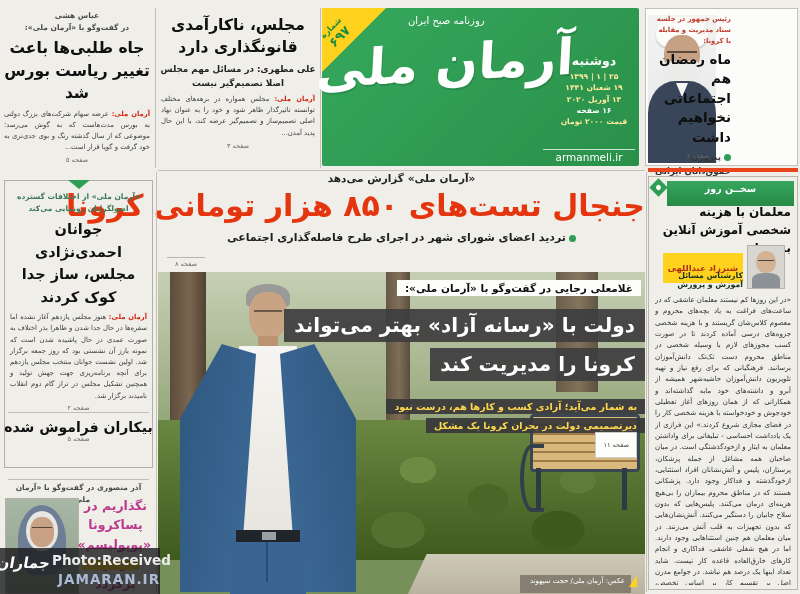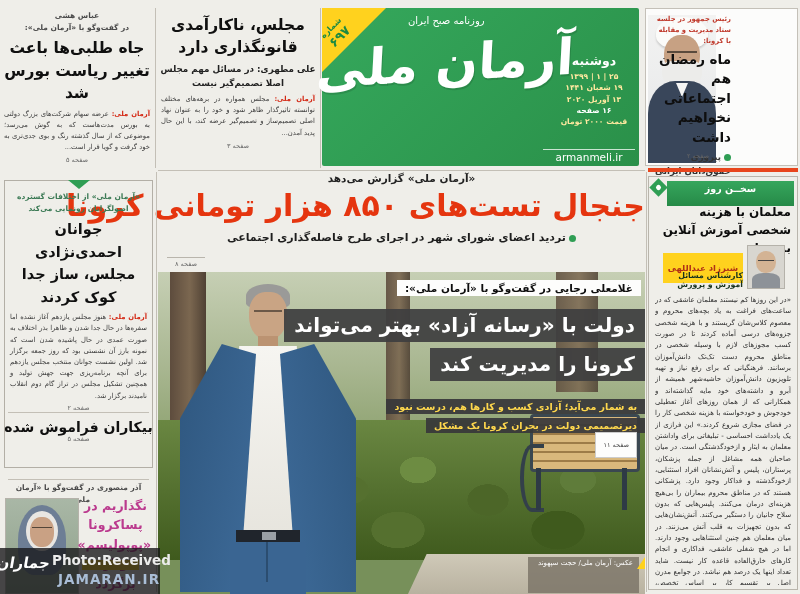--- a/index.html
+++ b/index.html
@@ -138,21 +138,21 @@
   .m-zip{position:absolute;left:92px;top:260px;width:2px;height:40px;background:#2b4d70;}
   
   #ph-kicker{position:absolute;right:4px;top:8px;background:#fdfdfc;color:#0d0d0d;font-size:10.5px;font-weight:900;padding:2px 8px;}
   .darkbox{position:absolute;right:0;background:rgba(62,62,64,0.93);color:#fff;font-weight:900;padding:4px 10px 5px;}
   #dark1{top:37px;font-size:20px;}
   #dark2{top:76px;font-size:20px;}
   .ybox{position:absolute;right:0;background:rgba(56,56,58,0.93);color:#ffd84d;font-size:9.5px;font-weight:bold;padding:2px 8px;}
   #y1{top:110px;margin-top:36px;}
   #y2{top:127px;}
   #page11{position:absolute;right:8px;top:148px;background:#fdfdfc;color:#444;font-size:6.5px;padding:8px 7px;border:1px solid #ccc;margin-top:12px;}
-  #caption{position:absolute;right:6px;bottom:1px;height:28px;line-height:12px;background:rgba(125,118,104,0.85);color:#fff;font-size:7px;padding:0 6px 8px 10px;}
+  #caption{position:absolute;right:14px;bottom:1px;height:18px;line-height:12px;background:rgba(125,118,104,0.85);color:#fff;font-size:7px;padding:0 6px 0 10px;}
   #cap-tri{position:absolute;right:-6px;top:0;width:0;height:0;border-bottom:12px solid #ffd21e;border-left:8px solid transparent;}
 </style>
 </head>
 <body>
 
 <div id="page">
 
   <section class="abs ctr" id="col-bourse">
     <div class="kick">عباس هشی</div>
     <div class="kick">در گفت‌وگو با «آرمان ملی»:</div>

